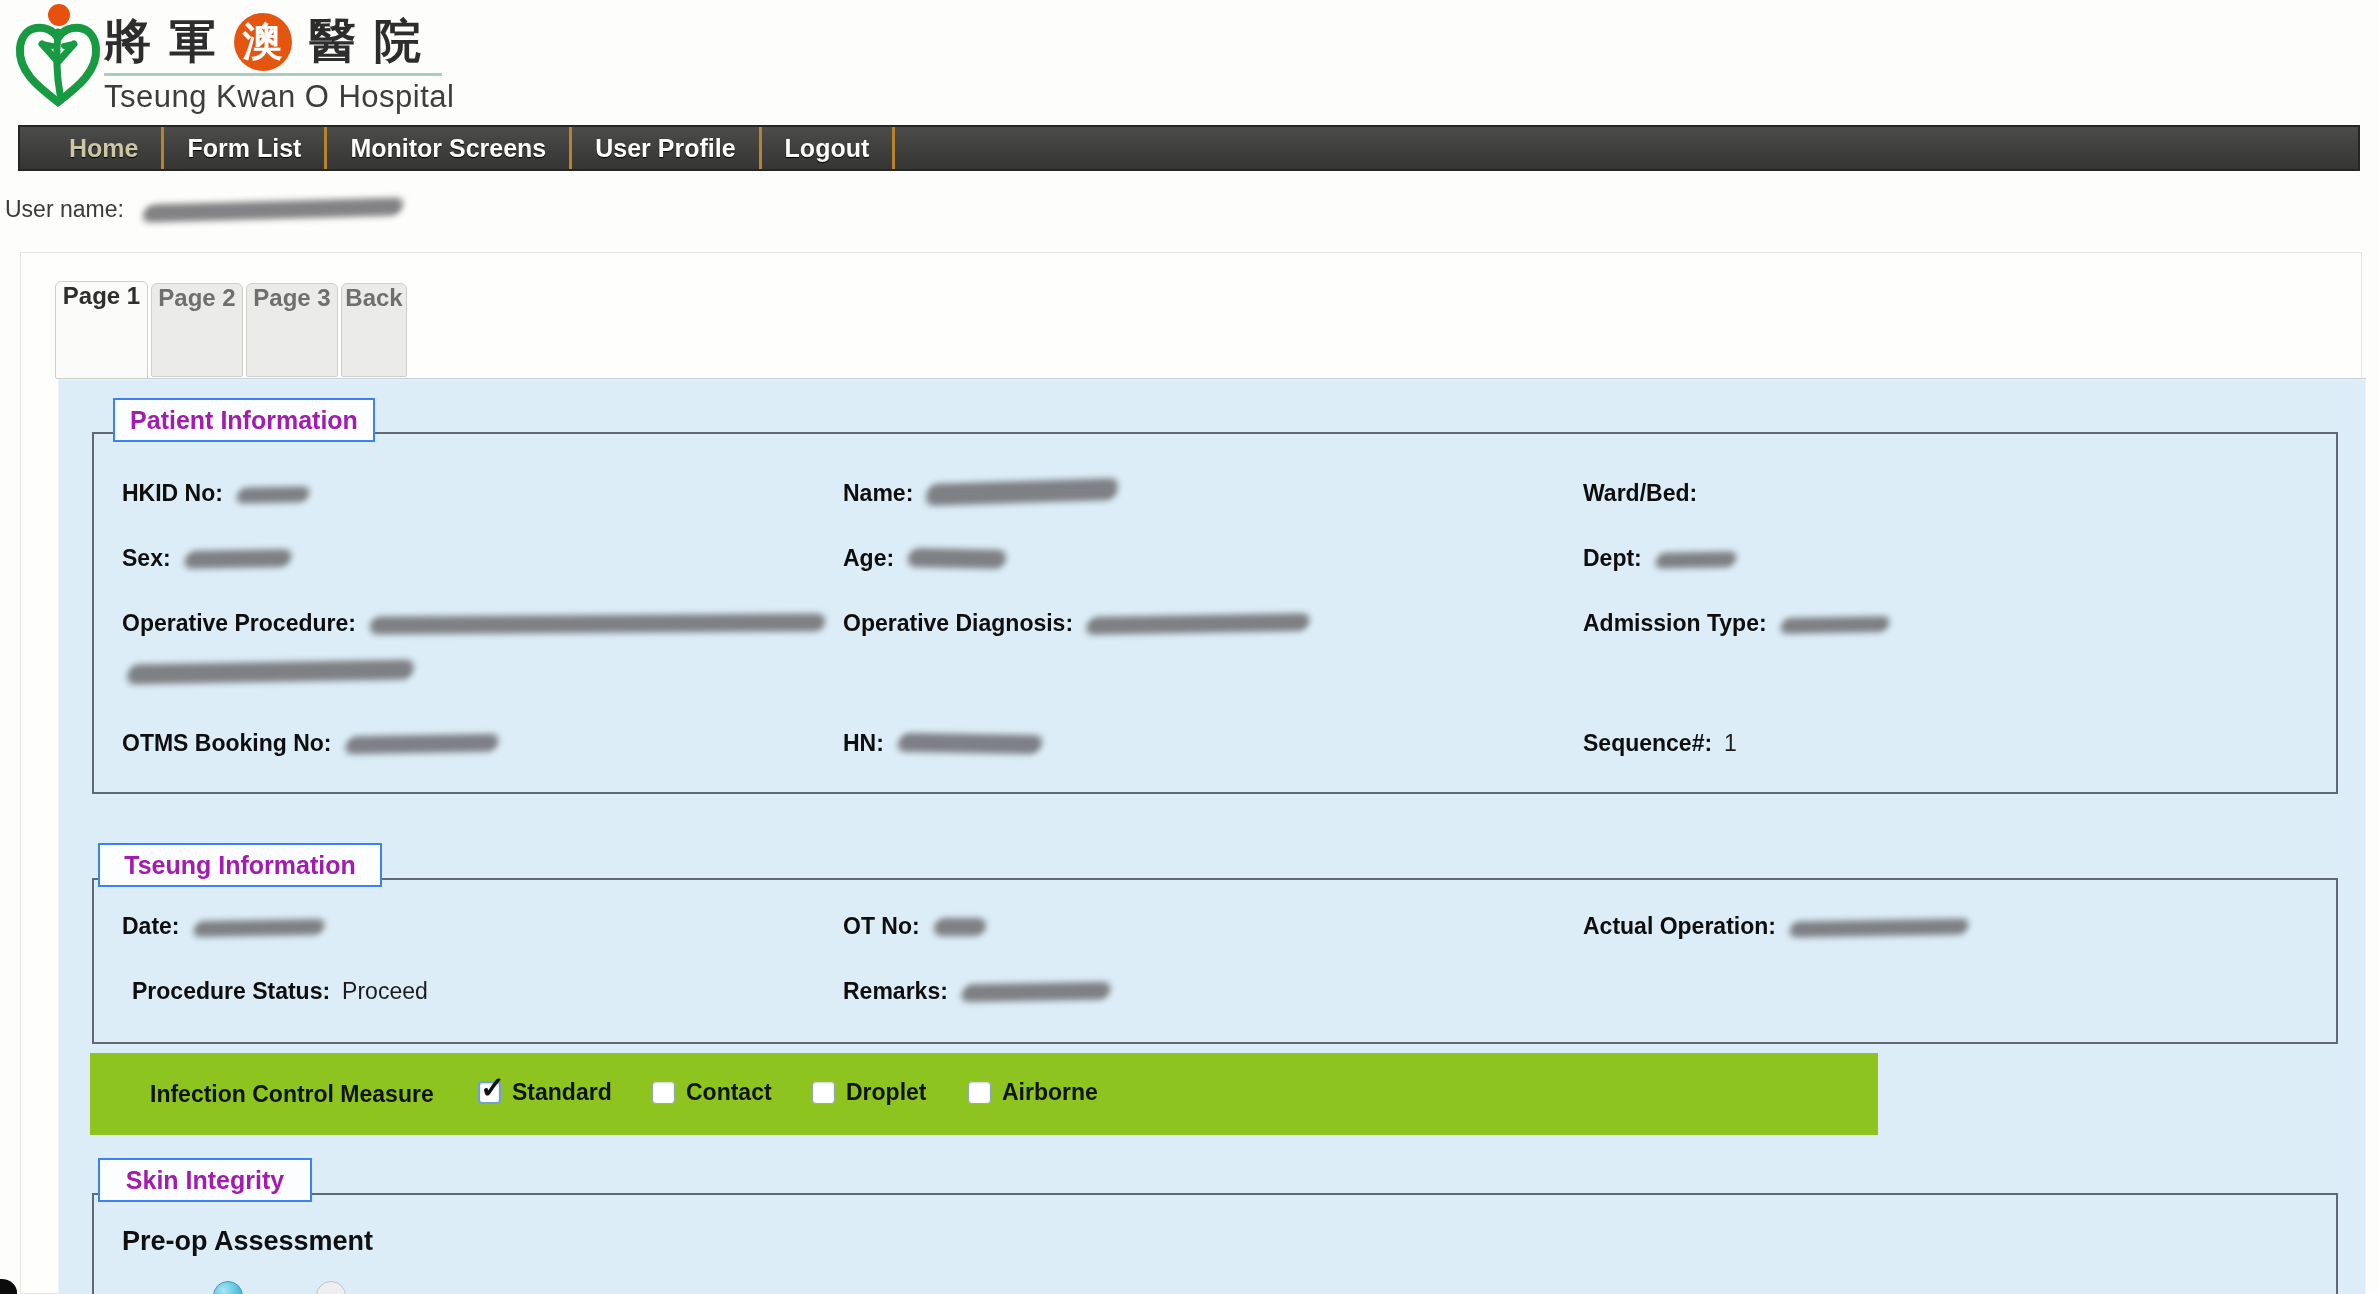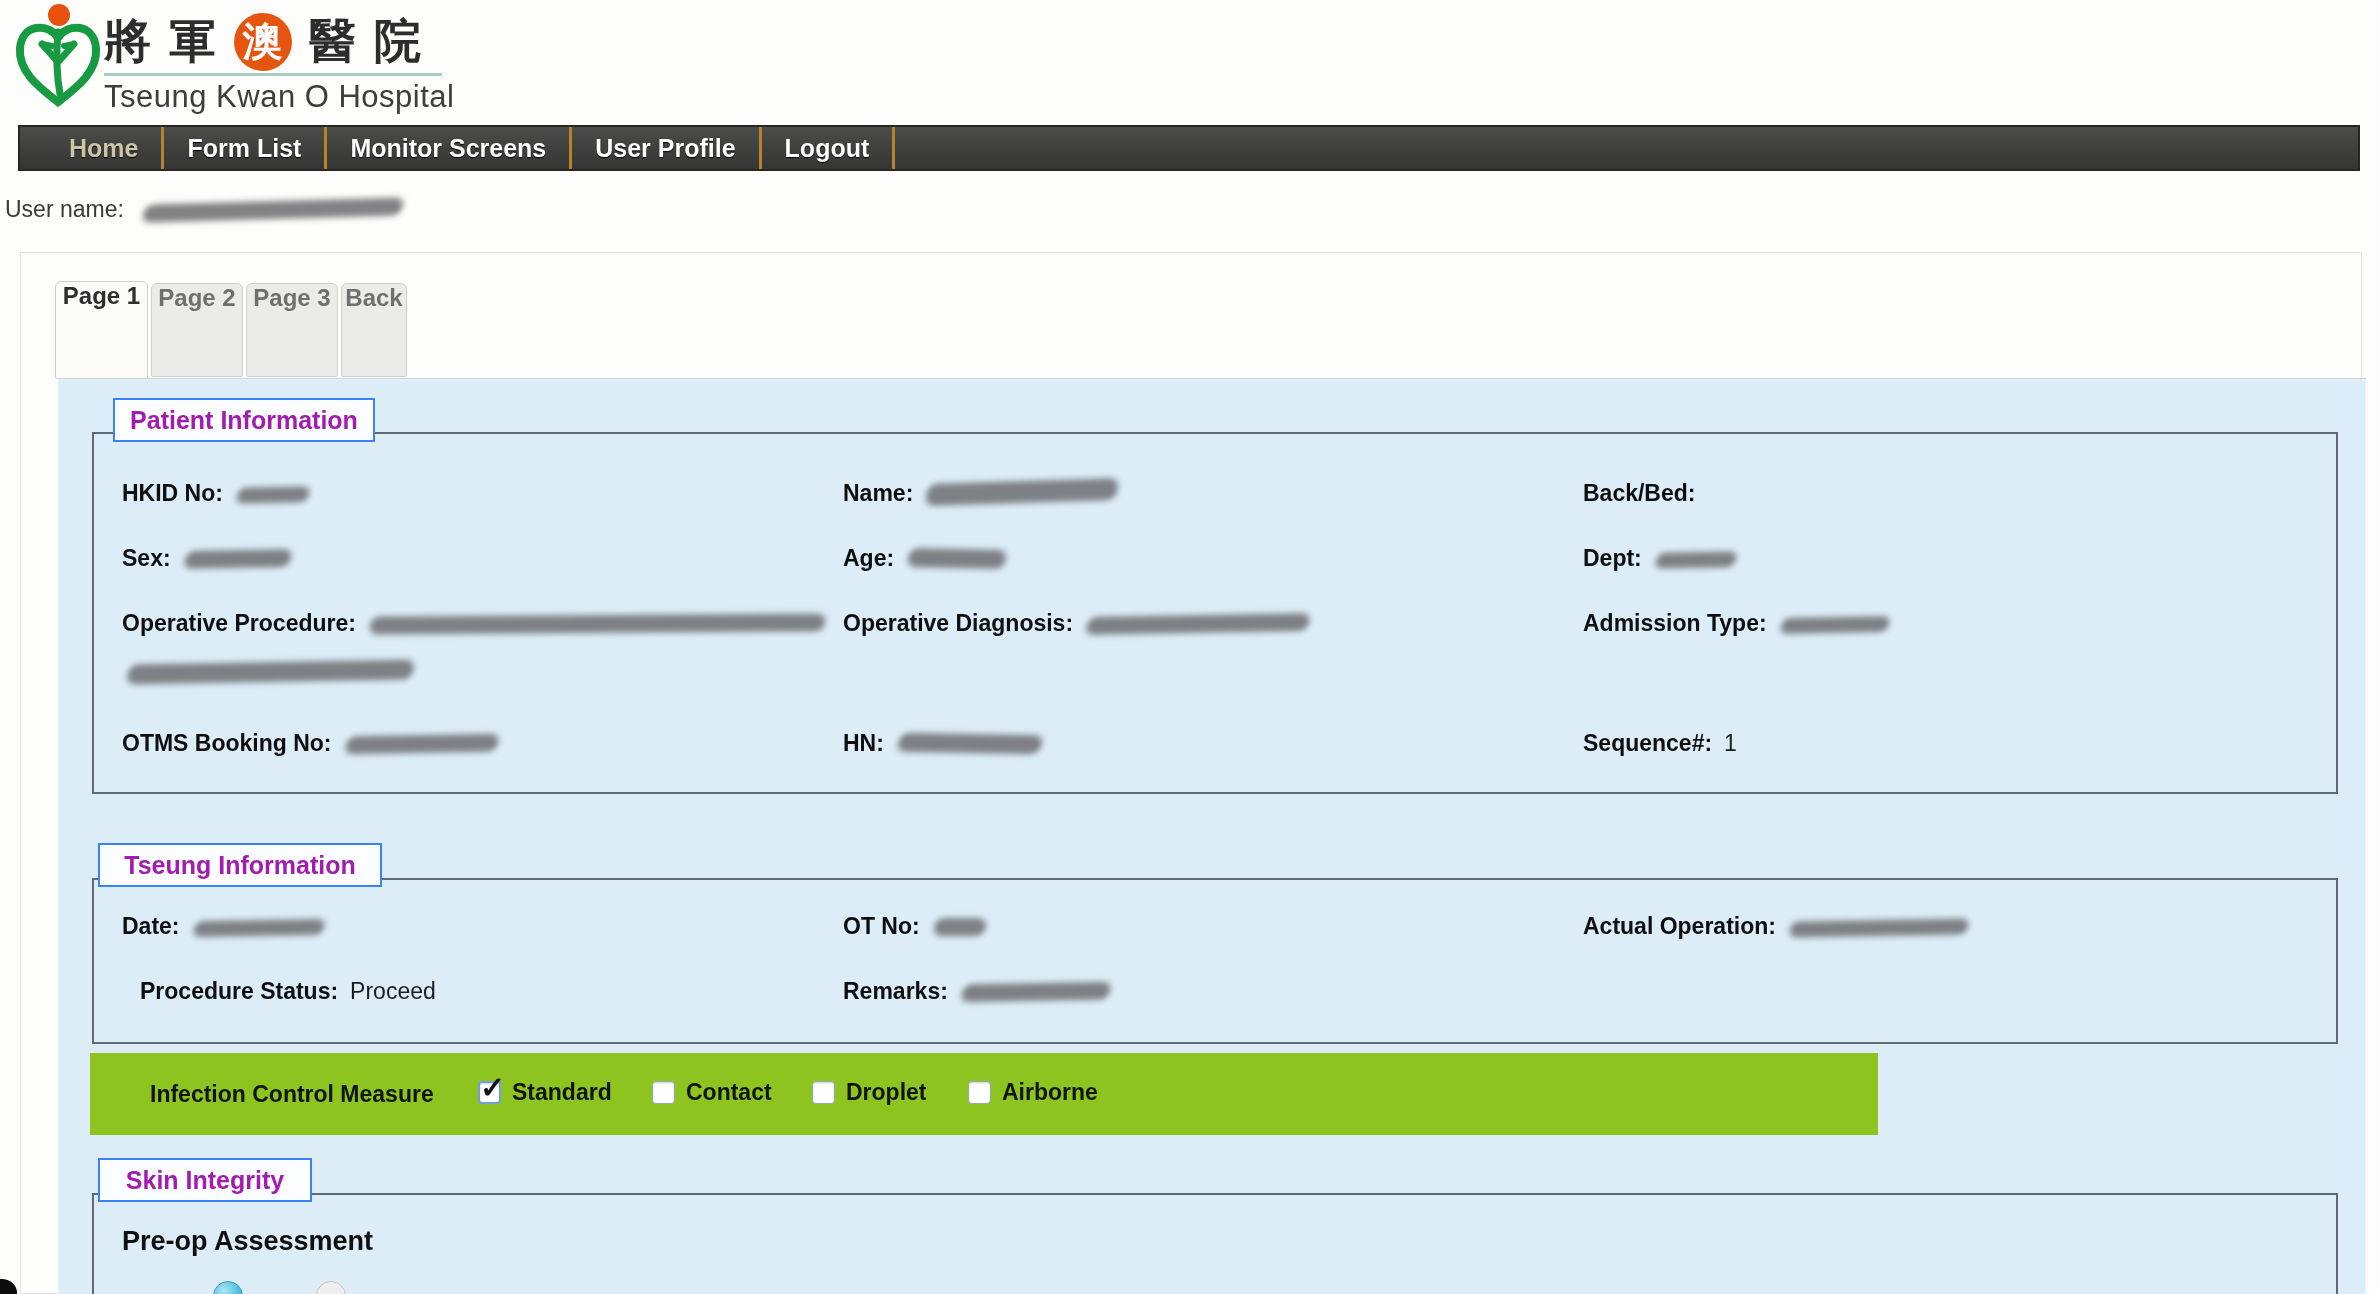--- a/index.html
+++ b/index.html
@@ -113,21 +113,21 @@
 <div class="fieldset" style="left:92px;top:432px;width:2242px;height:358px"></div>
 <div class="legend" style="left:113px;top:398px;width:262px;height:44px">Patient Information</div>
 
 <div class="f" style="left:122px;top:479px">
   <b>HKID No:</b><span class="sm" style="width:72px;height:16px"></span>
 </div>
 <div class="f" style="left:843px;top:479px">
   <b>Name:</b><span class="sm" style="width:190px;height:22px;transform:skewX(-10deg) rotate(-1.8deg)"></span>
 </div>
 <div class="f" style="left:1583px;top:479px">
-  <b>Back/Bed:</b><span class="v"></span>
+  <b>Ward/Bed:</b><span class="v"></span>
 </div>
 
 <div class="f" style="left:122px;top:544px">
   <b>Sex:</b><span class="sm" style="width:106px;height:18px"></span>
 </div>
 <div class="f" style="left:843px;top:544px">
   <b>Age:</b><span class="sm" style="width:98px;height:19px;transform:skewX(-8deg) rotate(1.2deg)"></span>
 </div>
 <div class="f" style="left:1583px;top:544px">
   <b>Dept:</b><span class="sm" style="width:80px;height:16px"></span>
@@ -159,21 +159,21 @@
 
 <div class="f" style="left:122px;top:912px">
   <b>Date:</b><span class="sm" style="width:130px;height:16px"></span>
 </div>
 <div class="f" style="left:843px;top:912px">
   <b>OT No:</b><span class="sm" style="width:52px;height:18px;transform:skewX(-8deg)"></span>
 </div>
 <div class="f" style="left:1583px;top:912px">
   <b>Actual Operation:</b><span class="sm" style="width:178px;height:16px;transform:skewX(-10deg) rotate(-1deg)"></span>
 </div>
-<div class="f" style="left:140px;top:977px">
+<div class="f" style="left:132px;top:977px">
   <b>Procedure Status:</b><span class="v">Proceed</span>
 </div>
 <div class="f" style="left:843px;top:977px">
   <b>Remarks:</b><span class="sm" style="width:148px;height:18px"></span>
 </div>
 
 <div class="icm-bar">
   <span class="icm-label">Infection Control Measure</span>
   <div class="icm-opt" style="left:388px">
     <span class="cb checked">

